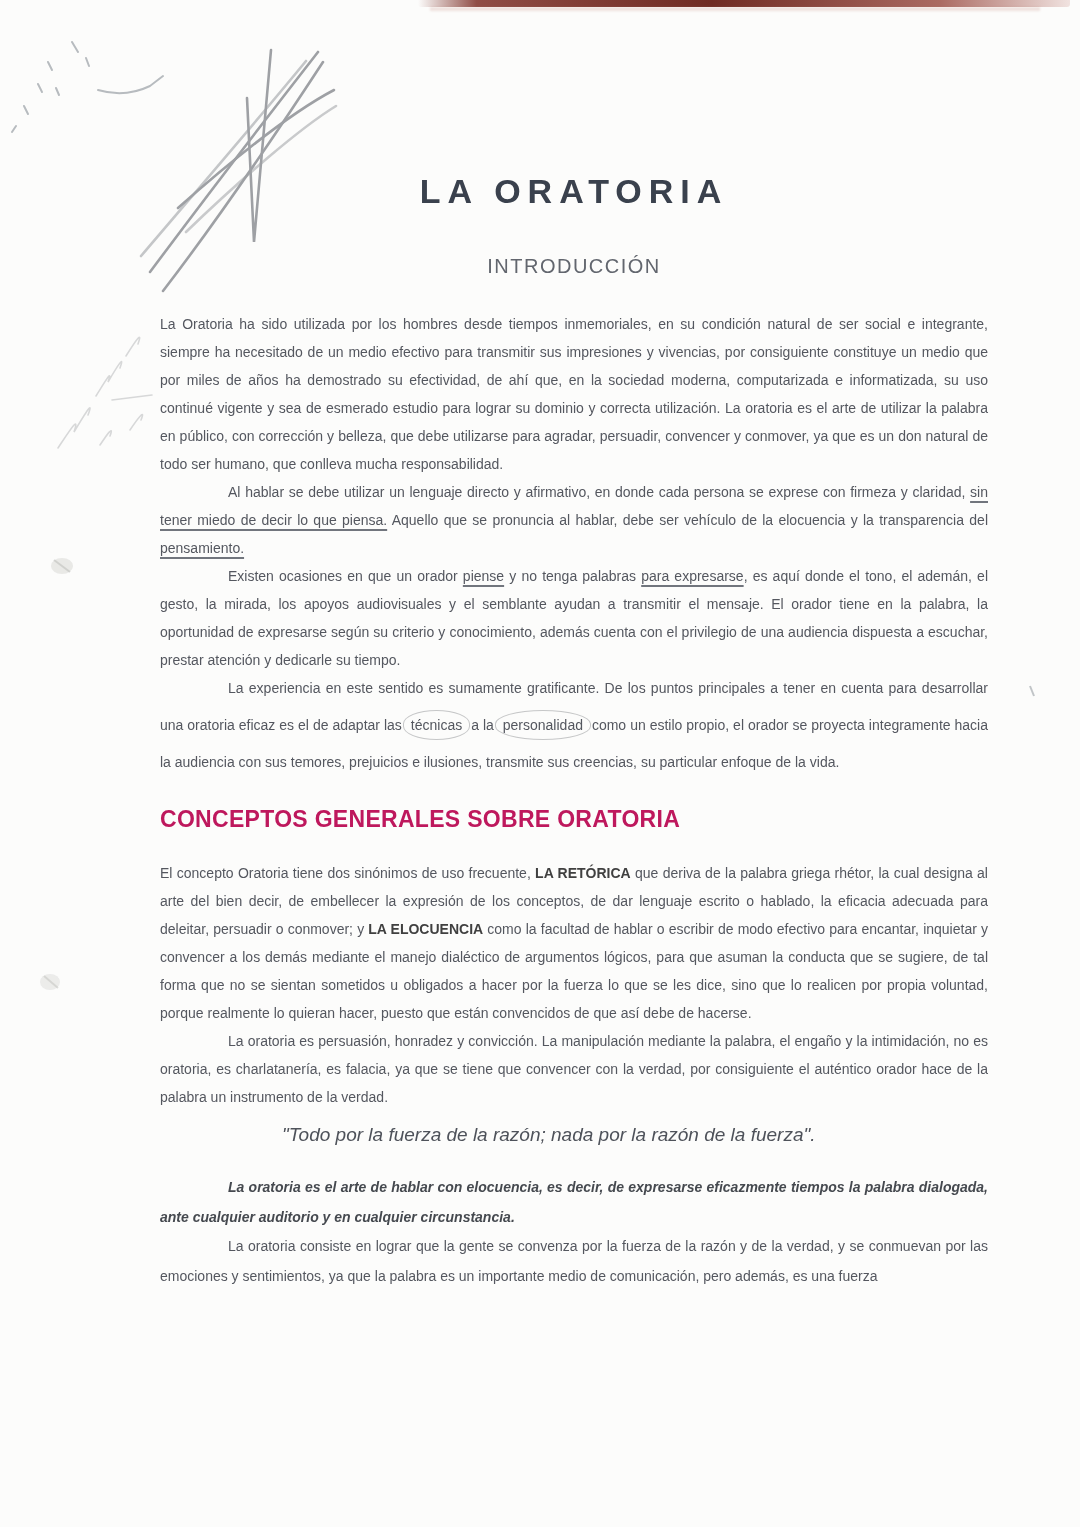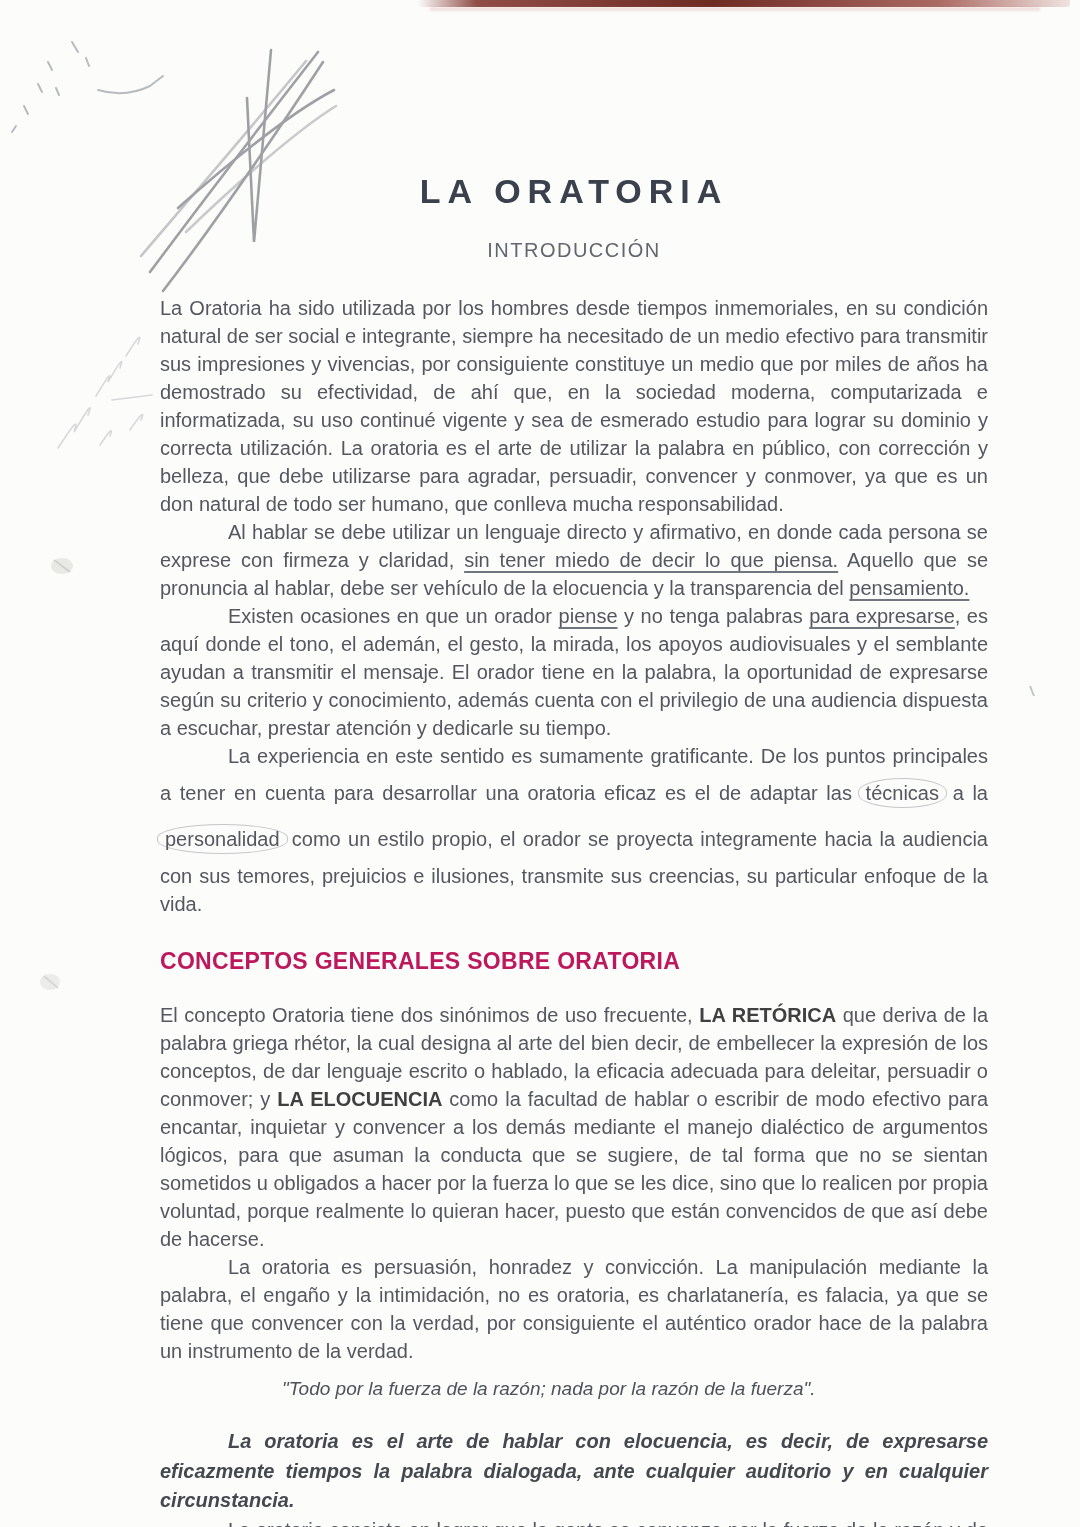--- a/index.html
+++ b/index.html
@@ -29,29 +29,29 @@
   .content {
     position:absolute; left:160px; top:0; width:828px;
   }
   .doc-title {
     margin-top:172px;
     text-align:center;
     font-size:34px; font-weight:bold; letter-spacing:7px;
     color:#3a414d;
   }
   .doc-subtitle {
-    margin-top:28px;
+    margin-top:44px;
     text-align:center;
     font-size:20px; letter-spacing:1.5px;
     color:#62666e;
   }
   .body-block { margin-top:32px; }
   p.para {
     margin:0;
-    font-size:20px; line-height:28px;
+    font-size:14px; line-height:28px;
     text-align:justify;
     color:#54575f;
   }
   p.para.indent { text-indent:68px; }
   p.para .u {
     text-decoration:underline;
     text-decoration-thickness:1.5px;
     text-underline-offset:4px;
     text-decoration-color:#71757d;
   }

